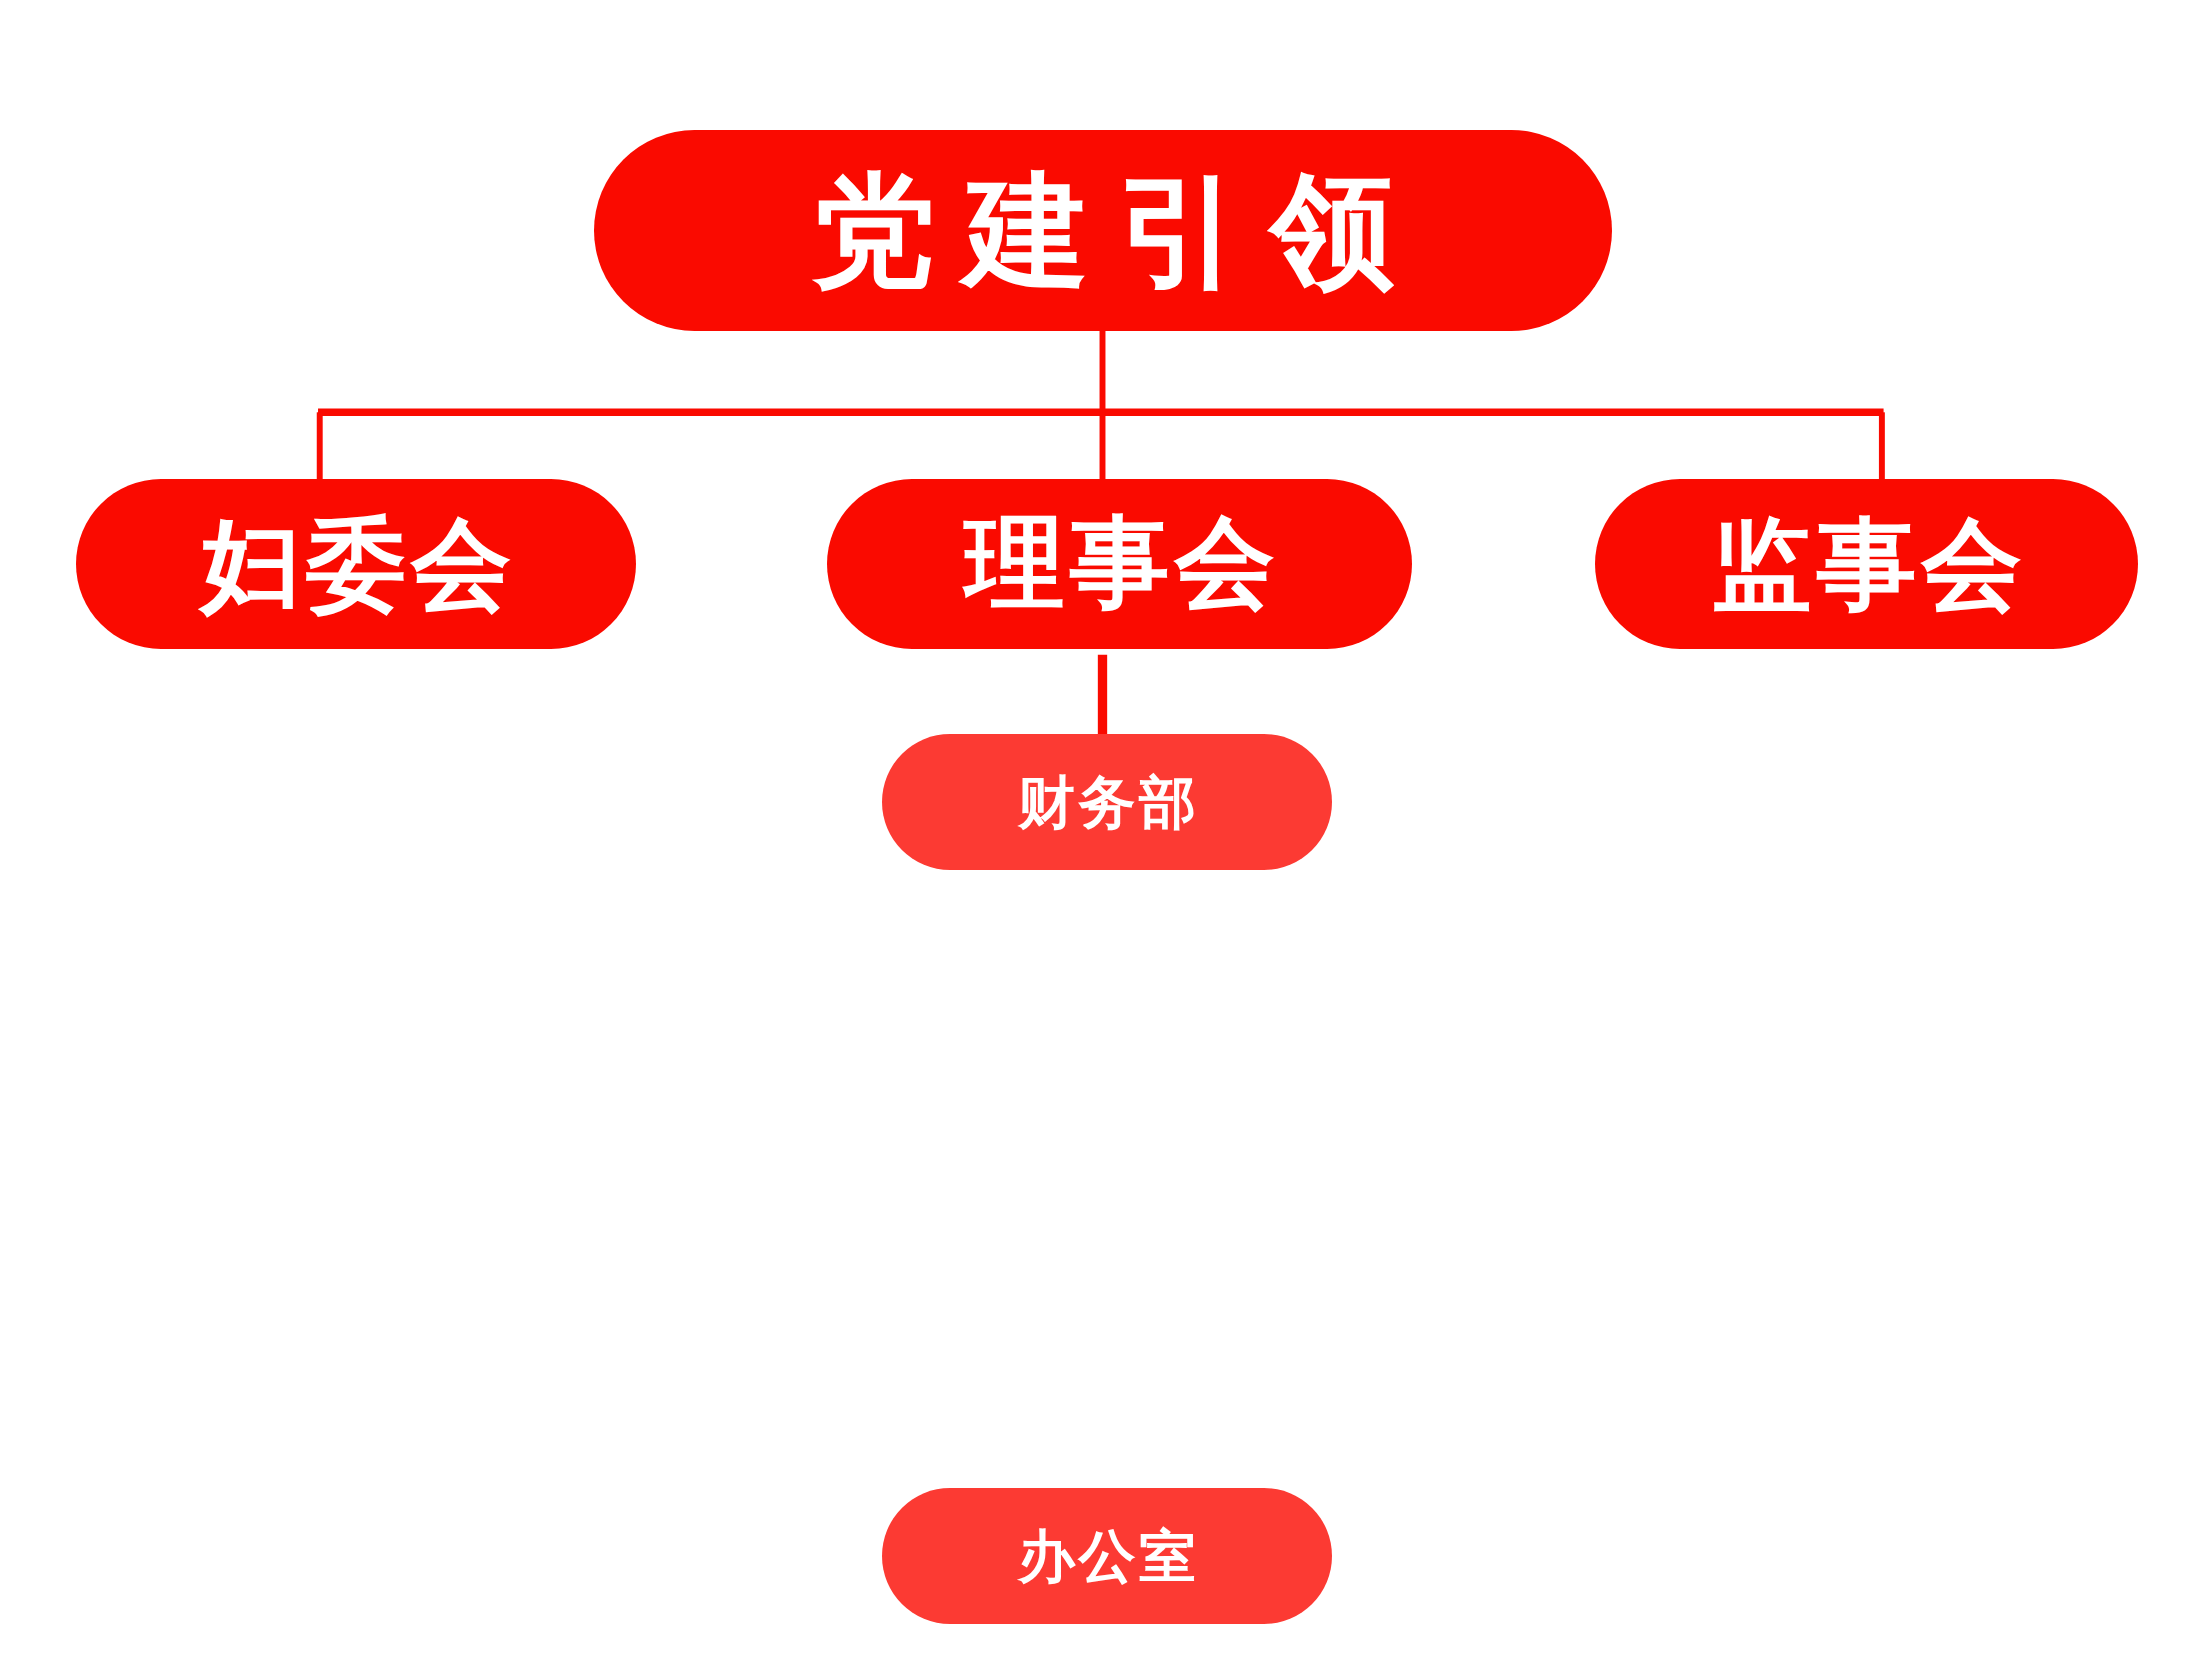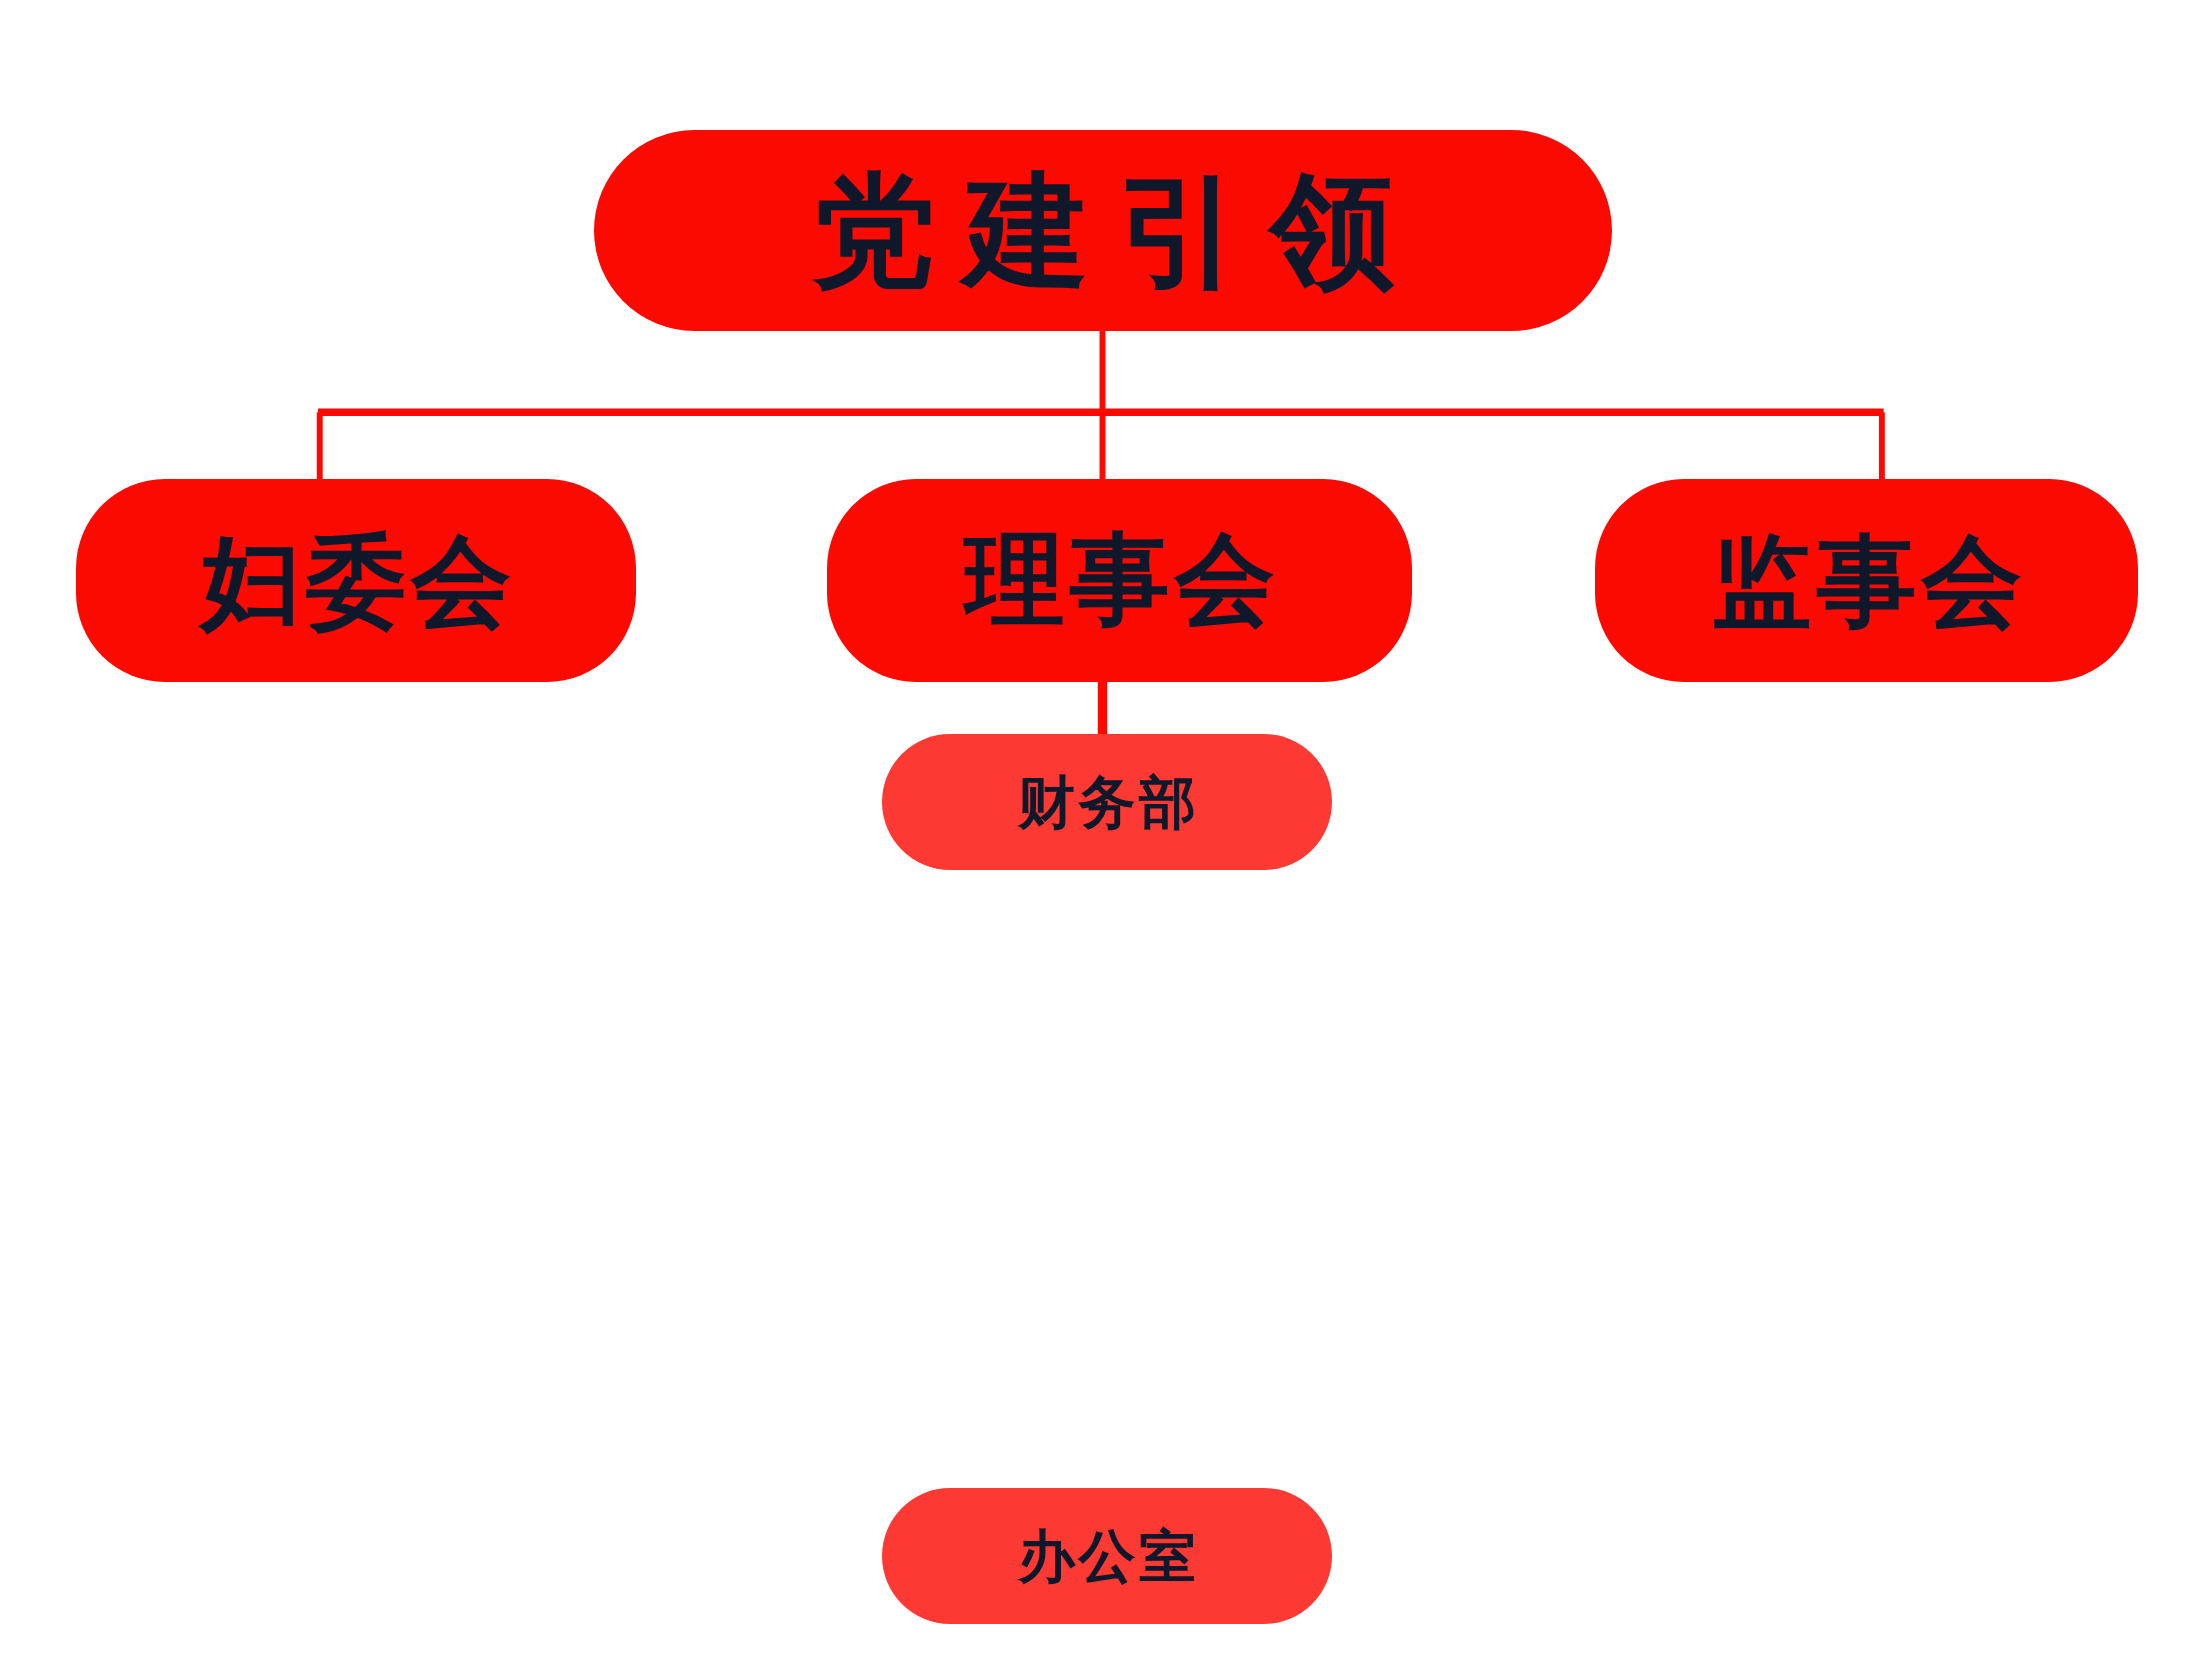--- a/index.html
+++ b/index.html
@@ -26,42 +26,42 @@
     height: 1654px;
     pointer-events: none;
   }
   
   .node {
     position: absolute;
     display: flex;
     align-items: center;
     justify-content: center;
     box-sizing: border-box;
-    color: #0f172a;
+    color: #ffffff;
     font-weight: 700;
     line-height: 1;
     white-space: nowrap;
     text-align: center;
   }
   .node-root {
     background: #fa0a00;
     border-radius: 102px;
     left: 594px;
     top: 130px;
     width: 1018px;
     height: 201px;
     font-size: 124px;
     letter-spacing: 29px;
     text-indent: 29px;
   }
   .node-l2 {
     background: #fa0a00;
     border-radius: 89px;
     top: 479px;
-    height: 203px;
+    height: 170px;
     font-size: 100px;
     letter-spacing: 5.1px;
     text-indent: 5.1px;
   }
   .node-l2.pos-left   { left: 76px;   width: 560px; }
   .node-l2.pos-center { left: 827px;  width: 585px; font-family: Liberation Serif, serif; }
   .node-l2.pos-right  { left: 1595px; width: 543px; }
 
   .node-dept {
     background: #fc3a33;

